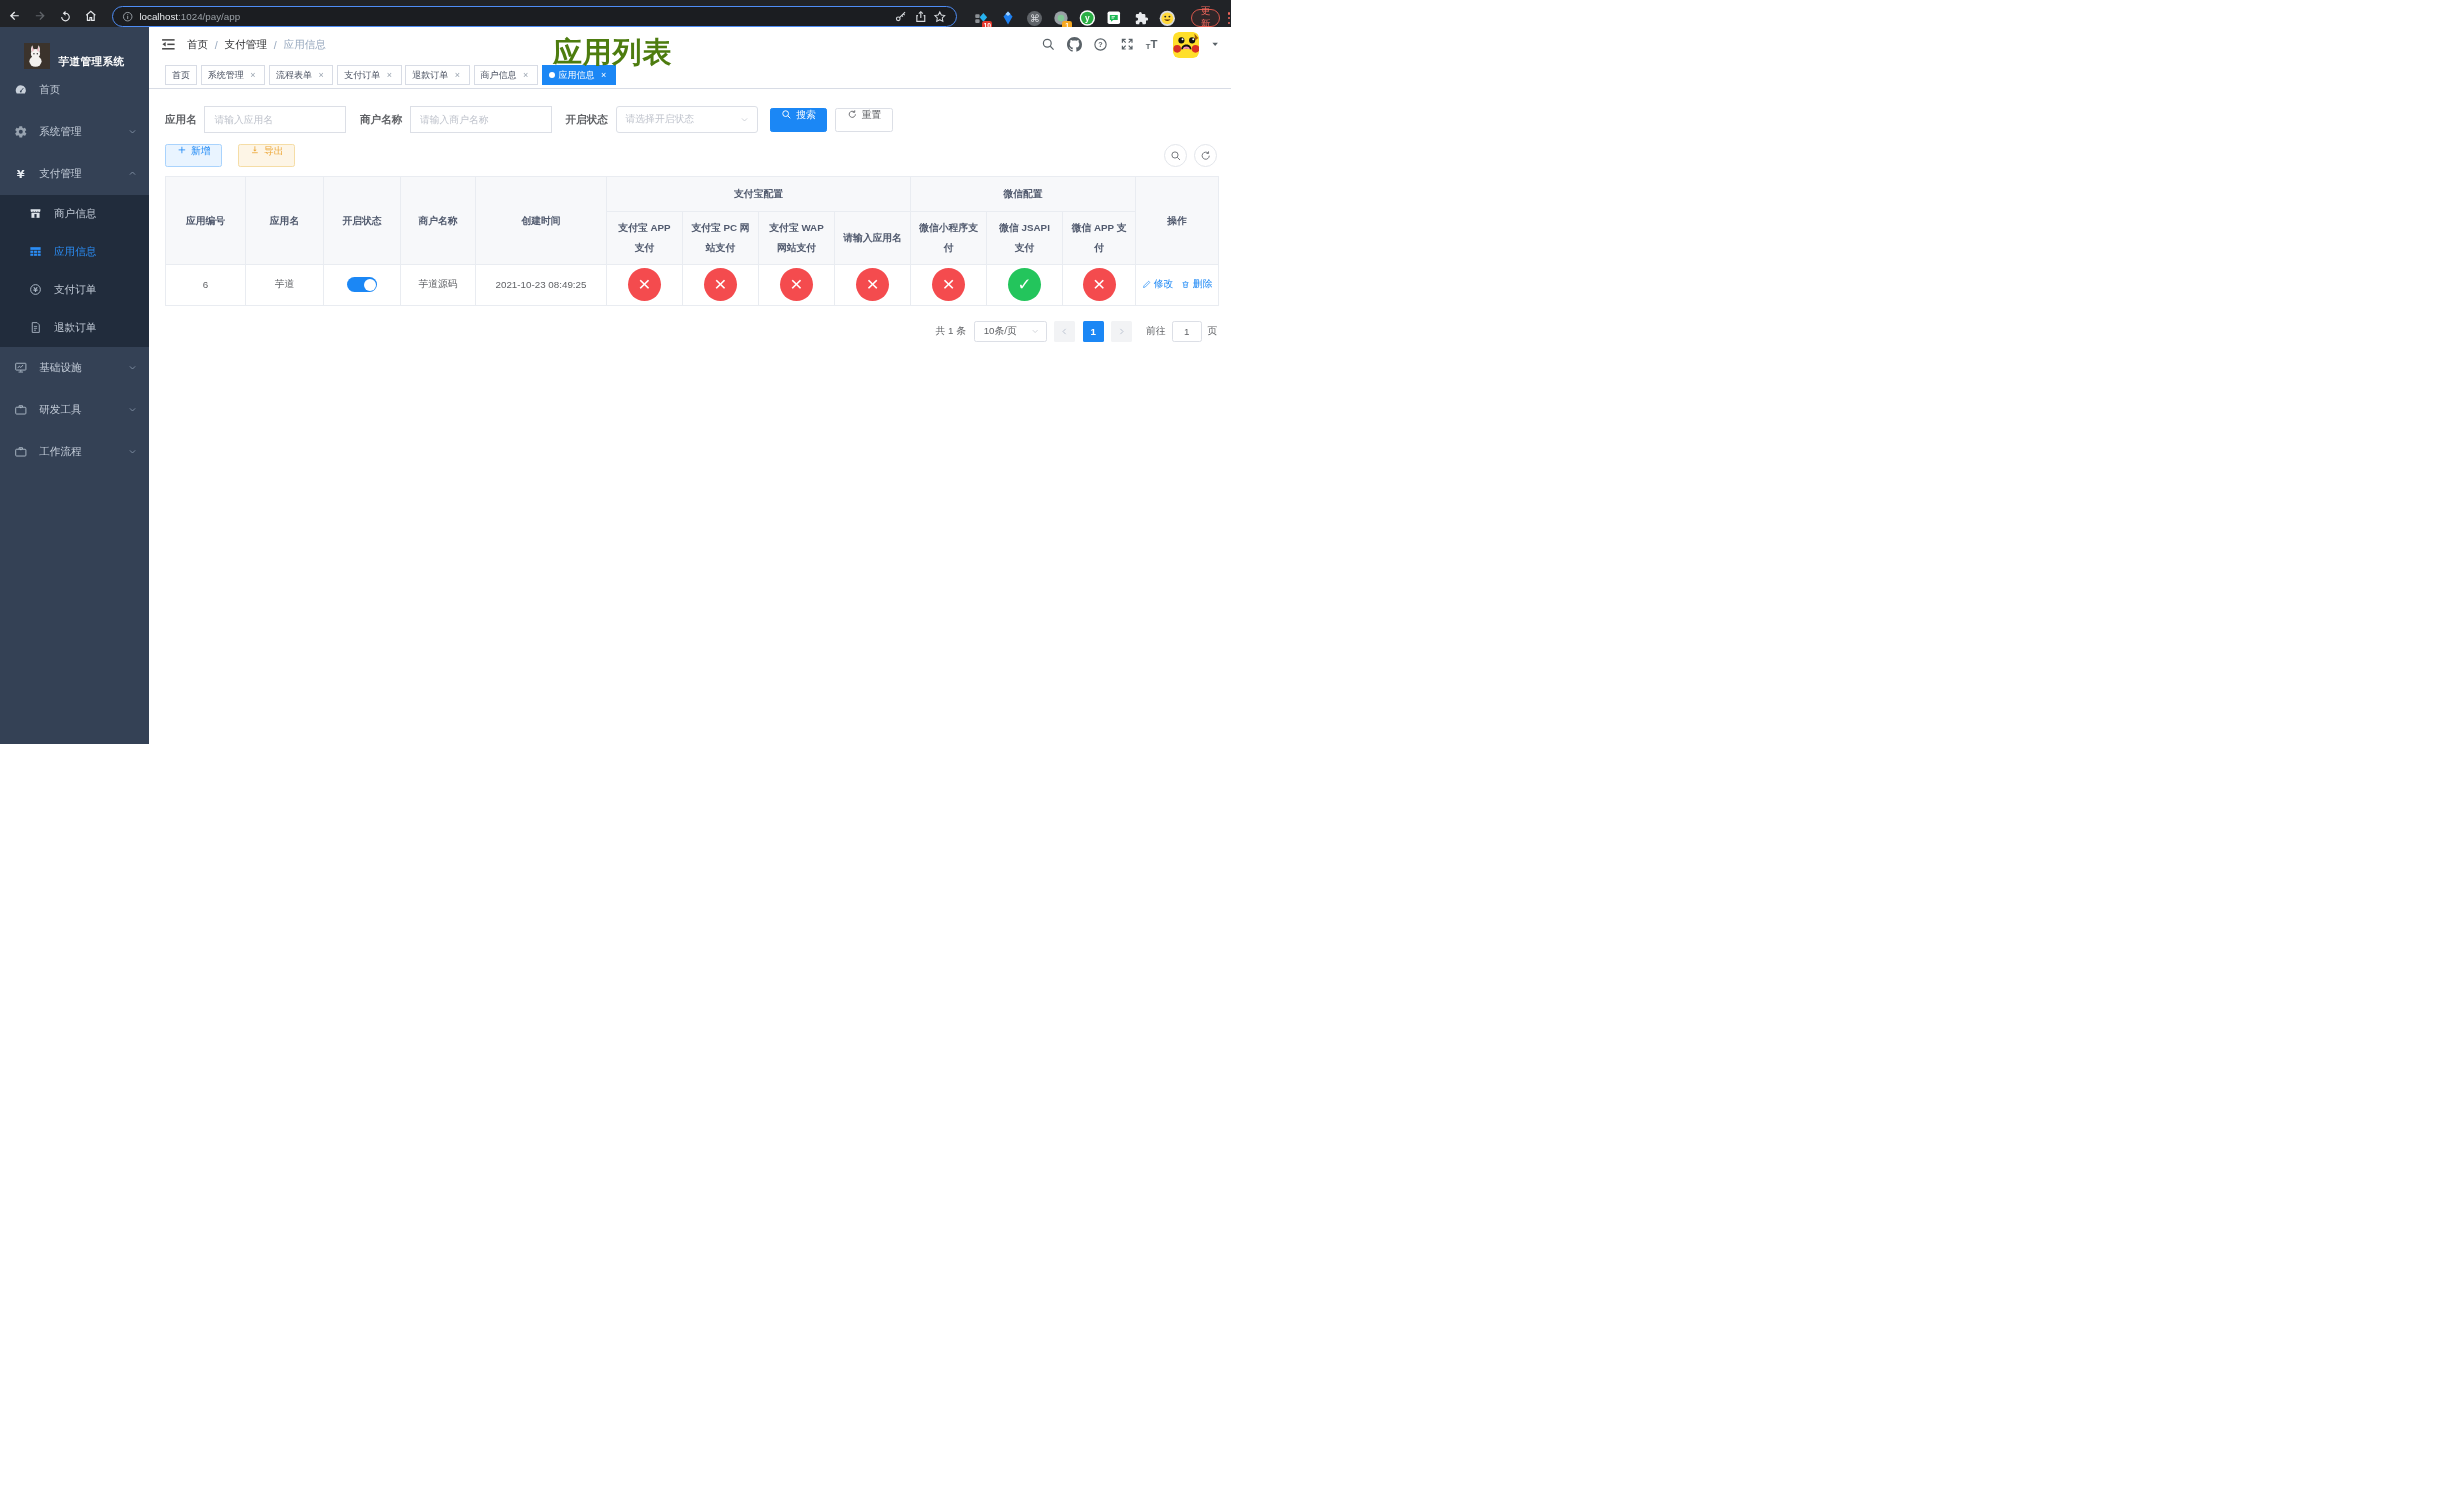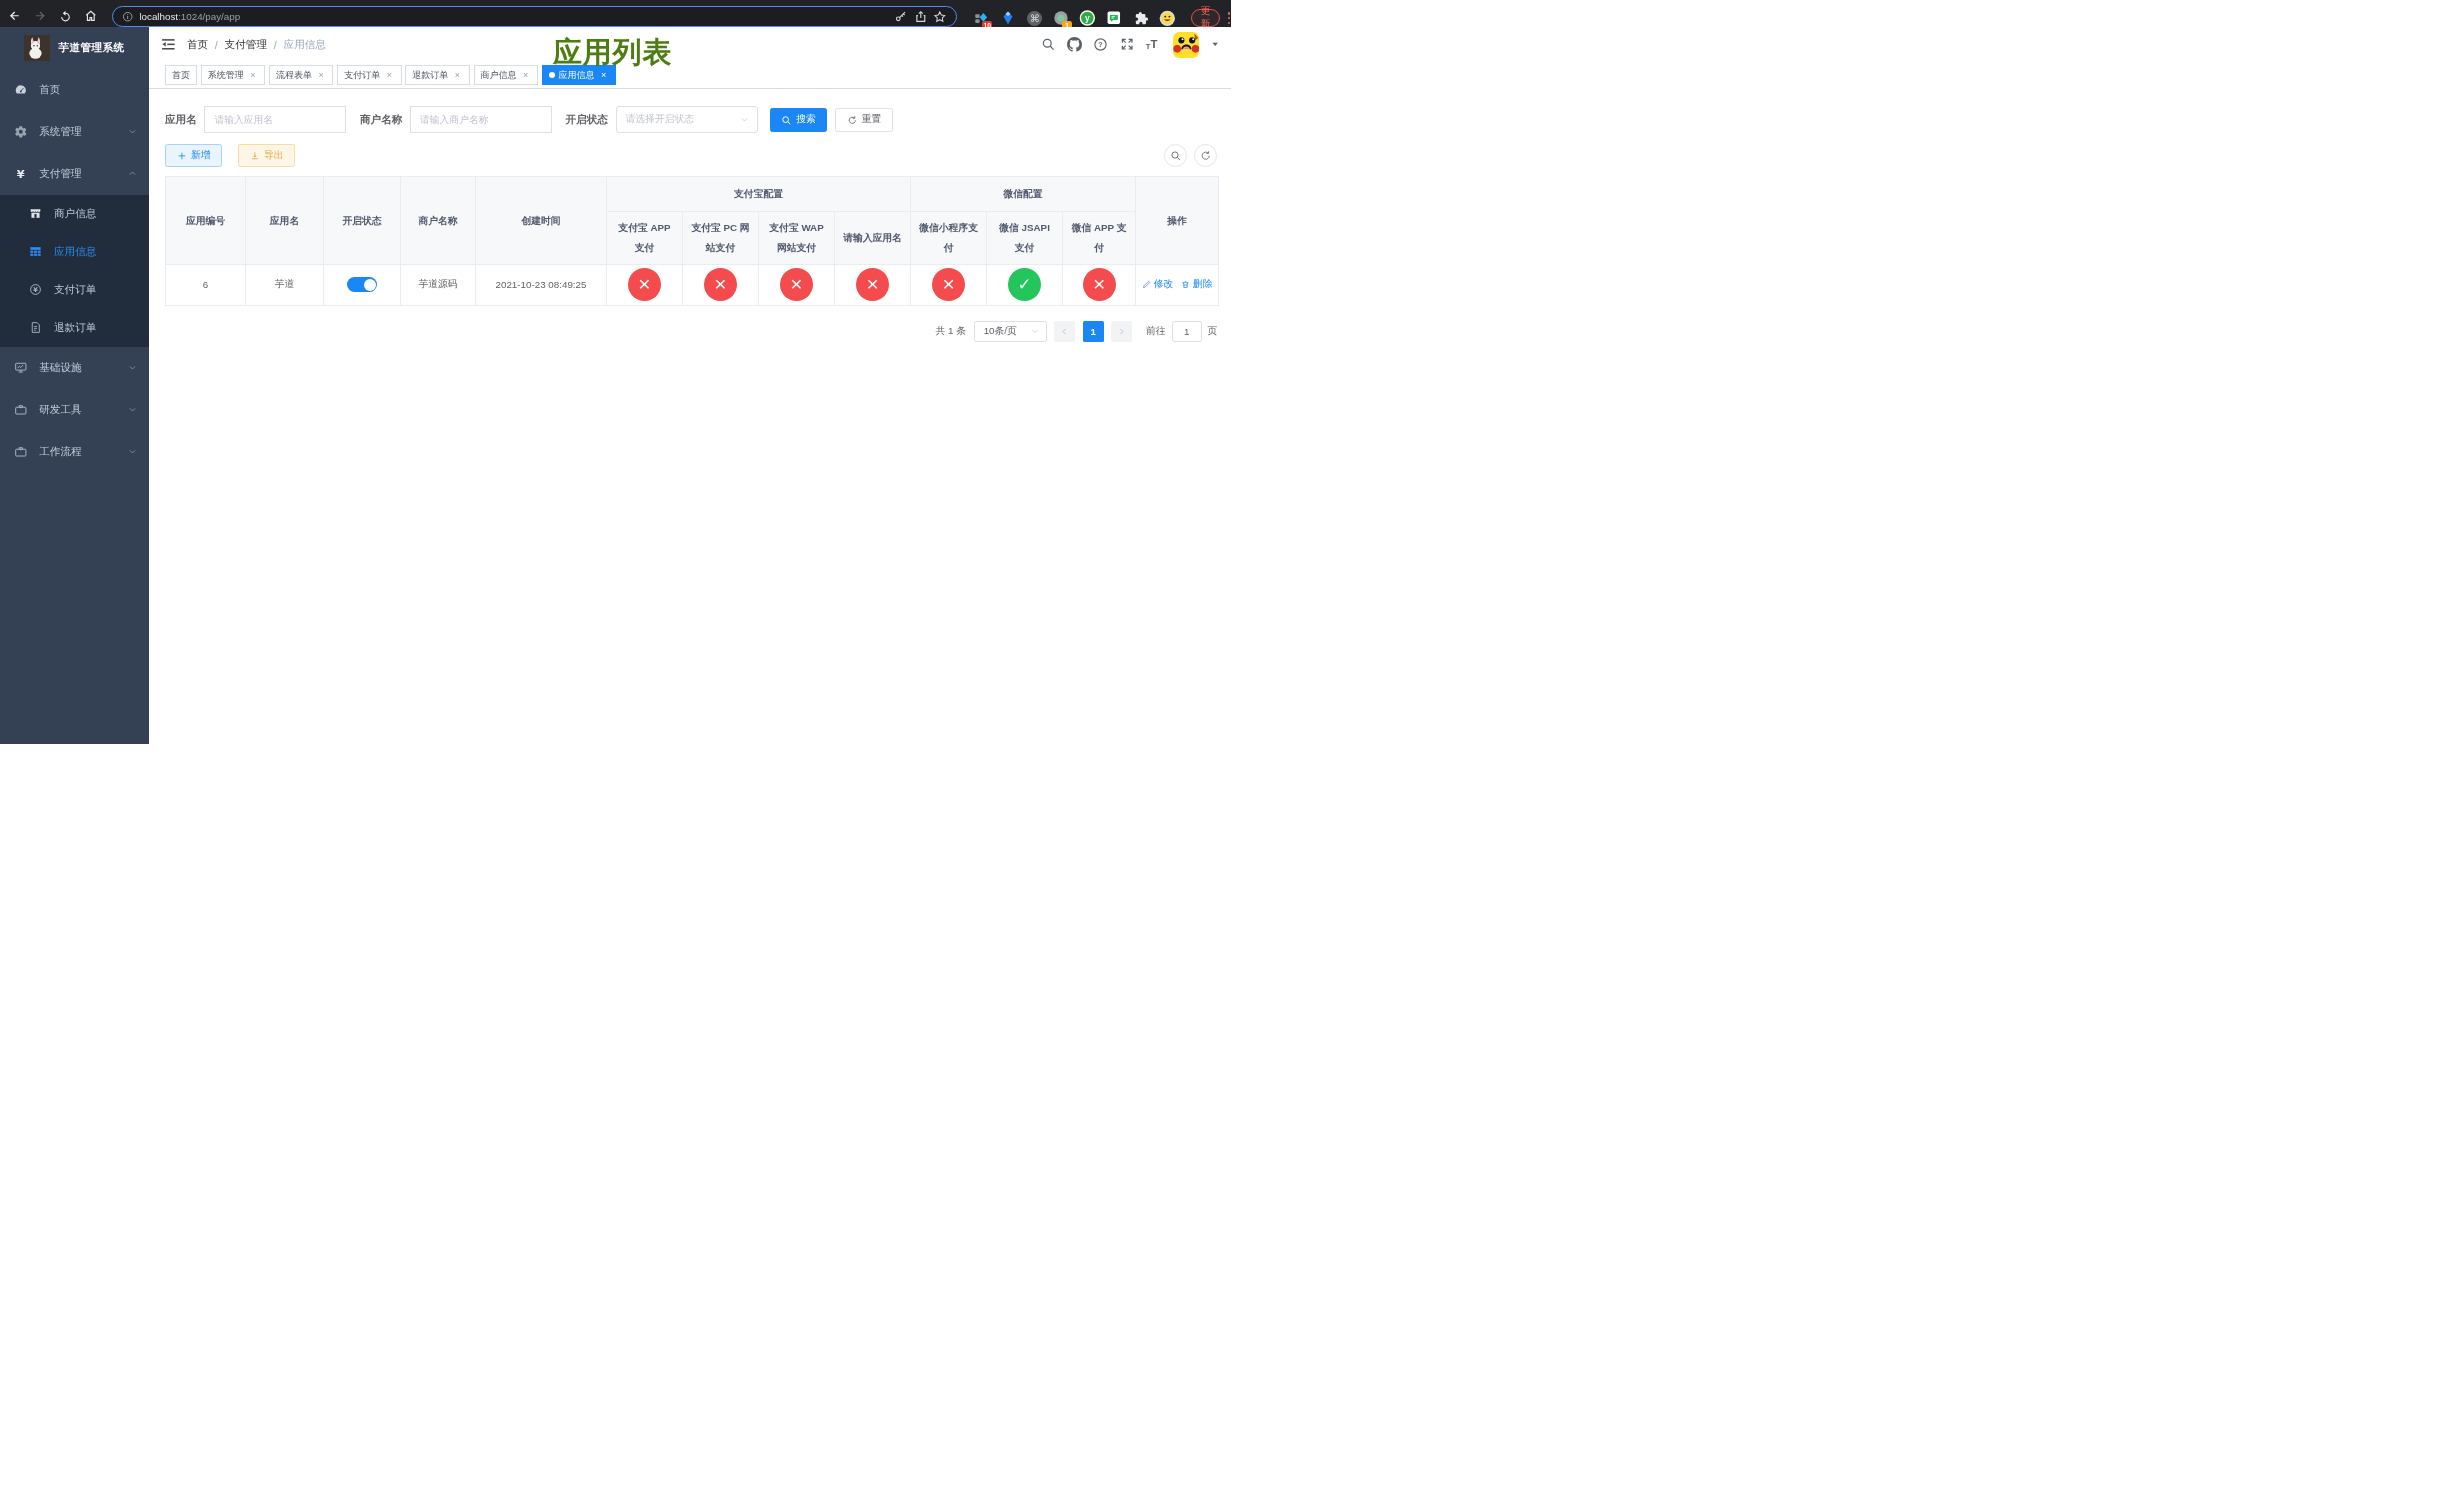--- a/index.html
+++ b/index.html
@@ -24,21 +24,21 @@
   .cmd-circle{width:15px;height:15px;border-radius:50%;background:#5f6368;color:#dadce0;font-size:9.8px;
     display:flex;align-items:center;justify-content:center}
   .update-btn{margin-left:10.6px;height:18px;padding:0 9px;border-radius:9px;border:1.1px solid #d8574b;background:rgba(216,87,75,.08);
     color:#f2675c;font-size:9.8px;display:flex;align-items:center}
   .menu-dots{width:13.6px;height:16.7px;display:flex;flex-direction:column;align-items:center;justify-content:center;gap:2.3px;margin-left:3px}
   .menu-dots i{width:2.3px;height:2.3px;border-radius:50%;background:#f2675c}
 
   
   .app{display:flex;height:718px}
   .sidebar{width:149px;background:#344155;flex:0 0 149px;display:flex;flex-direction:column}
-  .logo-row{height:42px;display:flex;align-items:center;padding-left:23.5px;gap:9px}
+  .logo-row{height:42px;display:flex;align-items:flex-end;padding-left:23.5px;gap:9px}
   .logo-title{color:#fff;font-size:10.6px;font-weight:700;letter-spacing:0.4px}
   .menu{flex:1}
   .menu-item{height:42px;display:flex;align-items:center;padding:0 12px 0 13.6px;gap:12px;color:#c3ccd8;font-size:10.6px;cursor:pointer}
   .menu-item .mi-label{flex:1}
   .submenu{background:#212c3c}
   .sub-item{height:38px;display:flex;align-items:center;padding-left:29px;gap:12px;color:#bfc8d4;font-size:10.6px;cursor:pointer}
   .sub-item.active{color:#2b8df5}
   .chev{flex:0 0 auto}
 
   .main{flex:1;display:flex;flex-direction:column;min-width:0;background:#fff}
@@ -70,21 +70,21 @@
   .content{flex:1;padding:0 13.6px 0 16px;overflow:hidden}
   .filter-row{margin-top:17.4px;display:flex;align-items:center;gap:7.6px;font-size:10.6px;color:#606266}
   .f-label{margin-left:6px;font-weight:700;color:#606266}
   .f-label:first-child{margin-left:0}
   .text-input{width:142px;height:27px;border:0.8px solid #dcdfe6;border-radius:0;padding:0 9px;font-size:9.8px;color:#606266;
     font-family:inherit;background:#fff}
   .text-input::placeholder{color:#bfc3cc}
   .select-box{width:142px;height:27px;border:0.8px solid #dcdfe6;border-radius:3px;padding:0 7.6px 0 9px;display:flex;align-items:center;
     background:#fff;cursor:pointer}
   .select-placeholder{flex:1;font-size:9.8px;color:#bfc3cc}
-  .btn{height:24px;border-radius:2.3px;border:0.8px solid transparent;display:inline-flex;align-items:center;gap:4.5px;
+  .btn{height:24px;border-radius:2.3px;border:0.8px solid transparent;display:inline-flex;gap:4.5px;
     padding:0 10.6px;font-size:9.8px;cursor:pointer;font-family:inherit}
   .btn-primary{background:#1b87f5;border-color:#1b87f5;color:#fff;margin-left:4.5px}
   .btn-plain{background:#fff;border-color:#dcdfe6;color:#606266}
   .toolbar-row{margin-top:10.6px;display:flex;align-items:center}
   .btn-add{height:23px;background:#e9f4ff;border-color:#a9d3fd;color:#1b87f5}
   .btn-export{height:23px;background:#fdf5e6;border-color:#f5dda6;color:#eda93c;margin-left:16px}
   .round-btns{margin-left:auto;display:flex;gap:7.6px}
   .round-btn{width:23px;height:23px;border-radius:50%;border:0.8px solid #e3e6eb;background:#fff;display:flex;align-items:center;
     justify-content:center;color:#5f6368;cursor:pointer}
 

